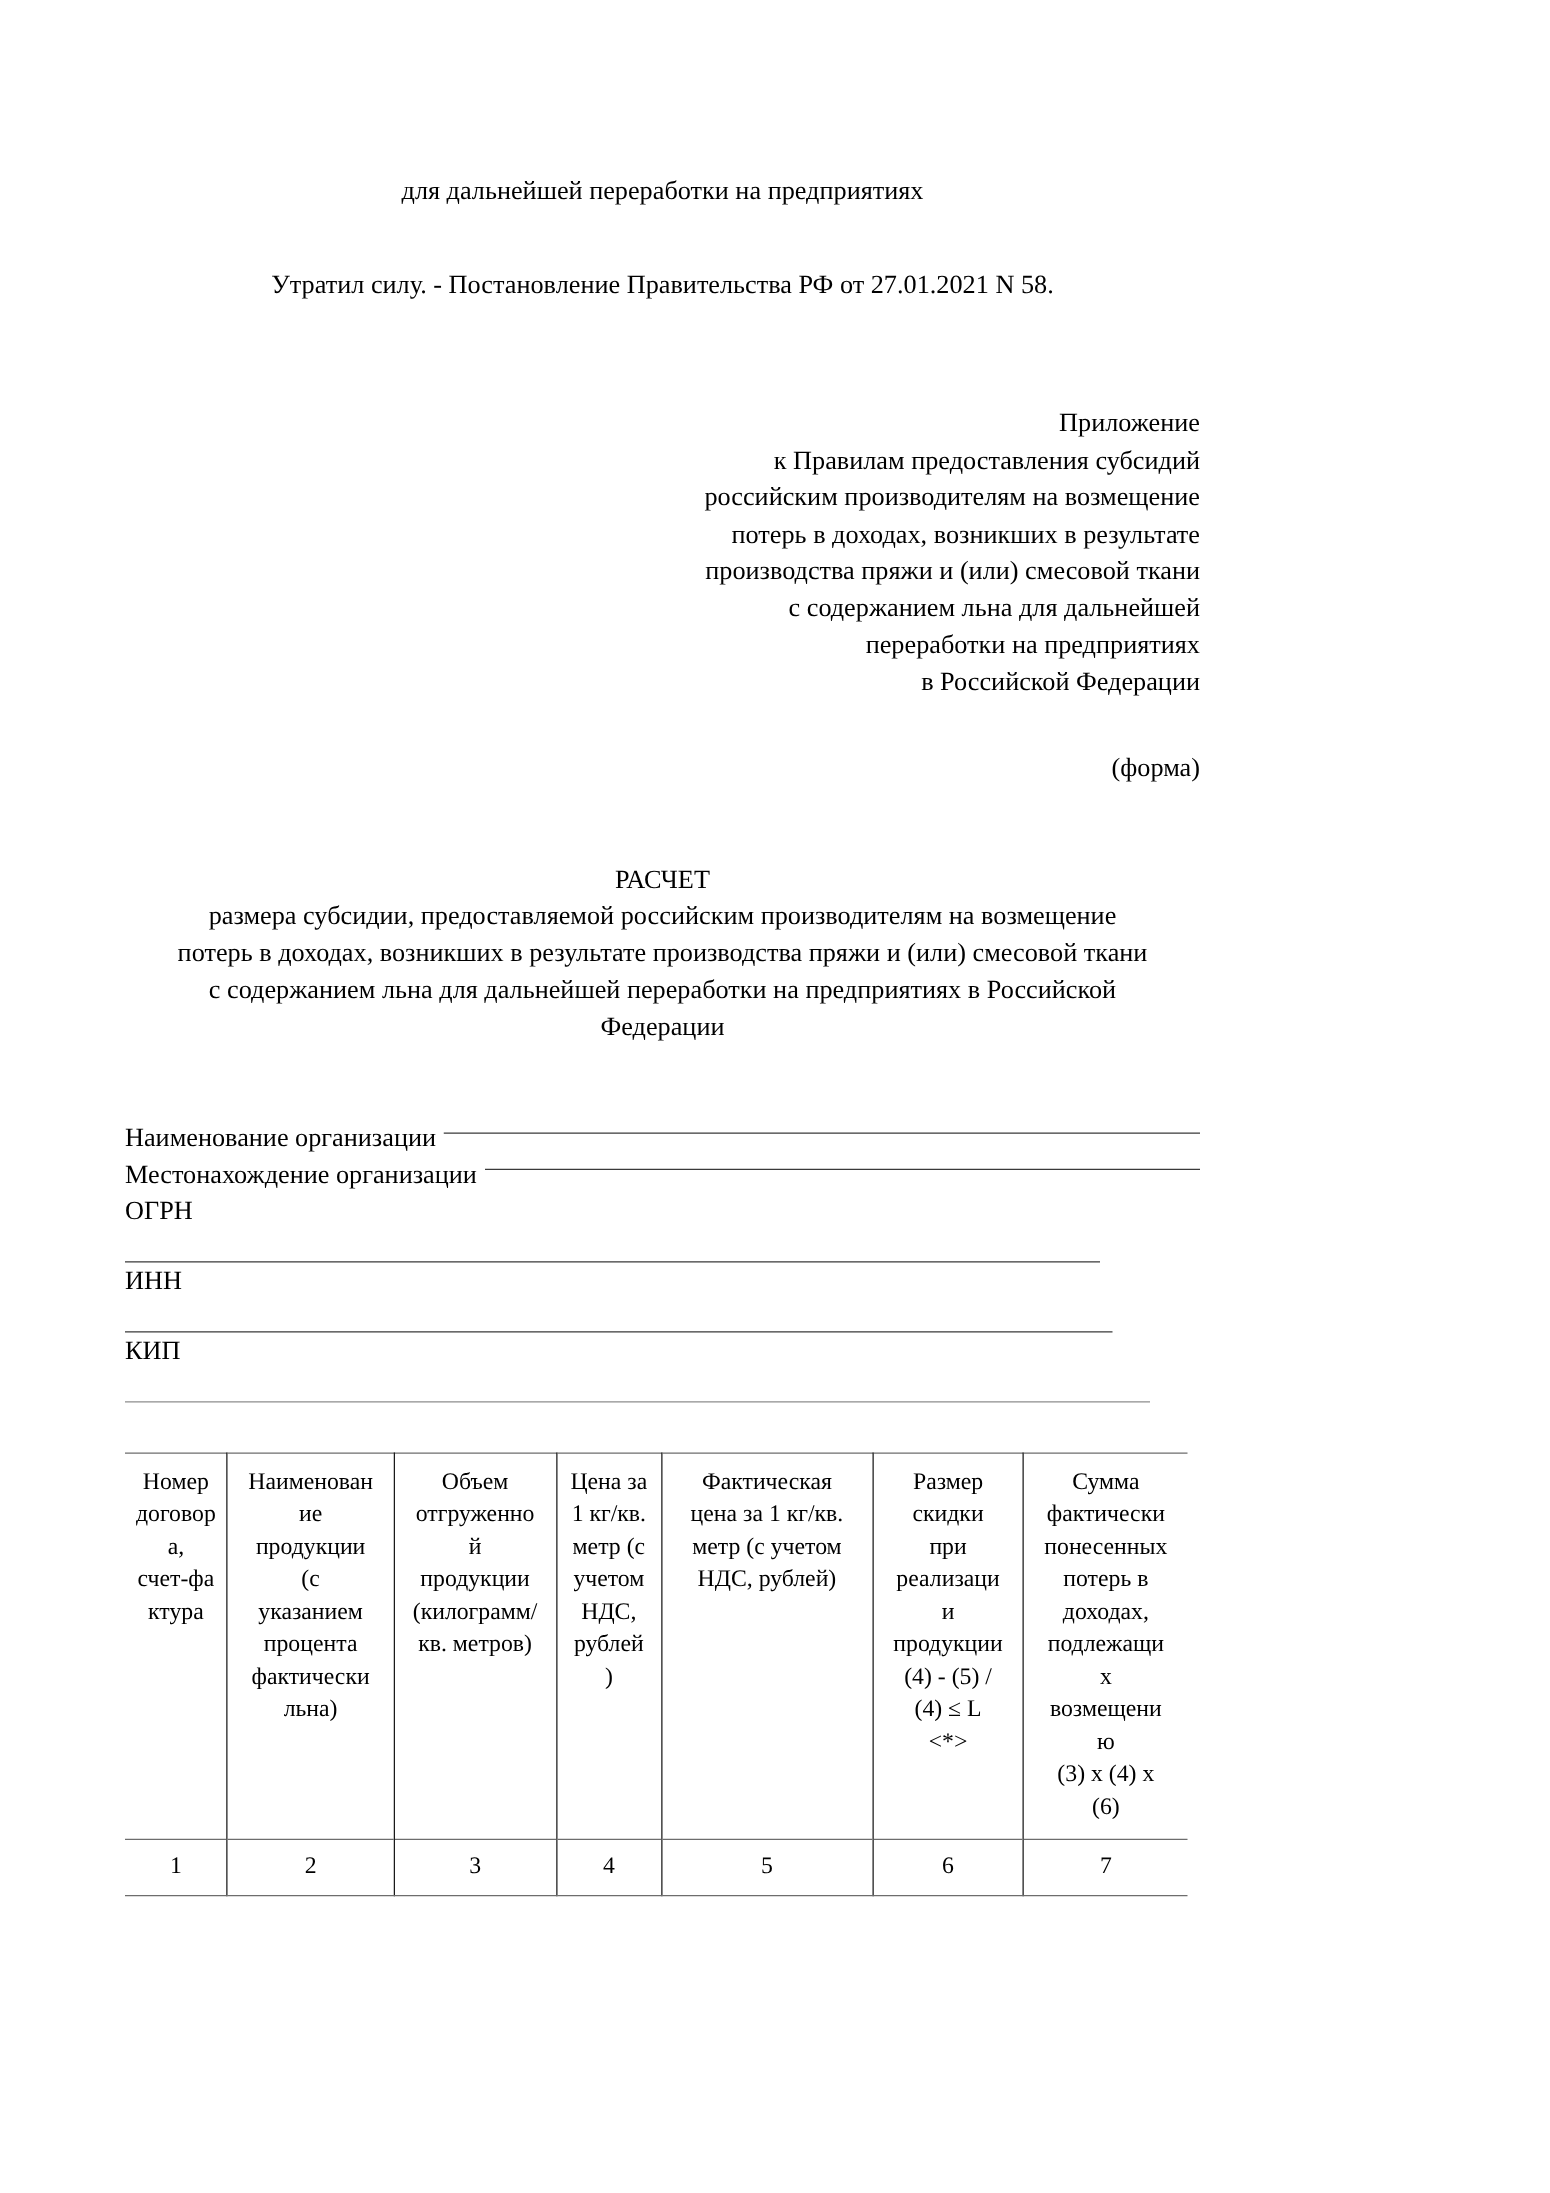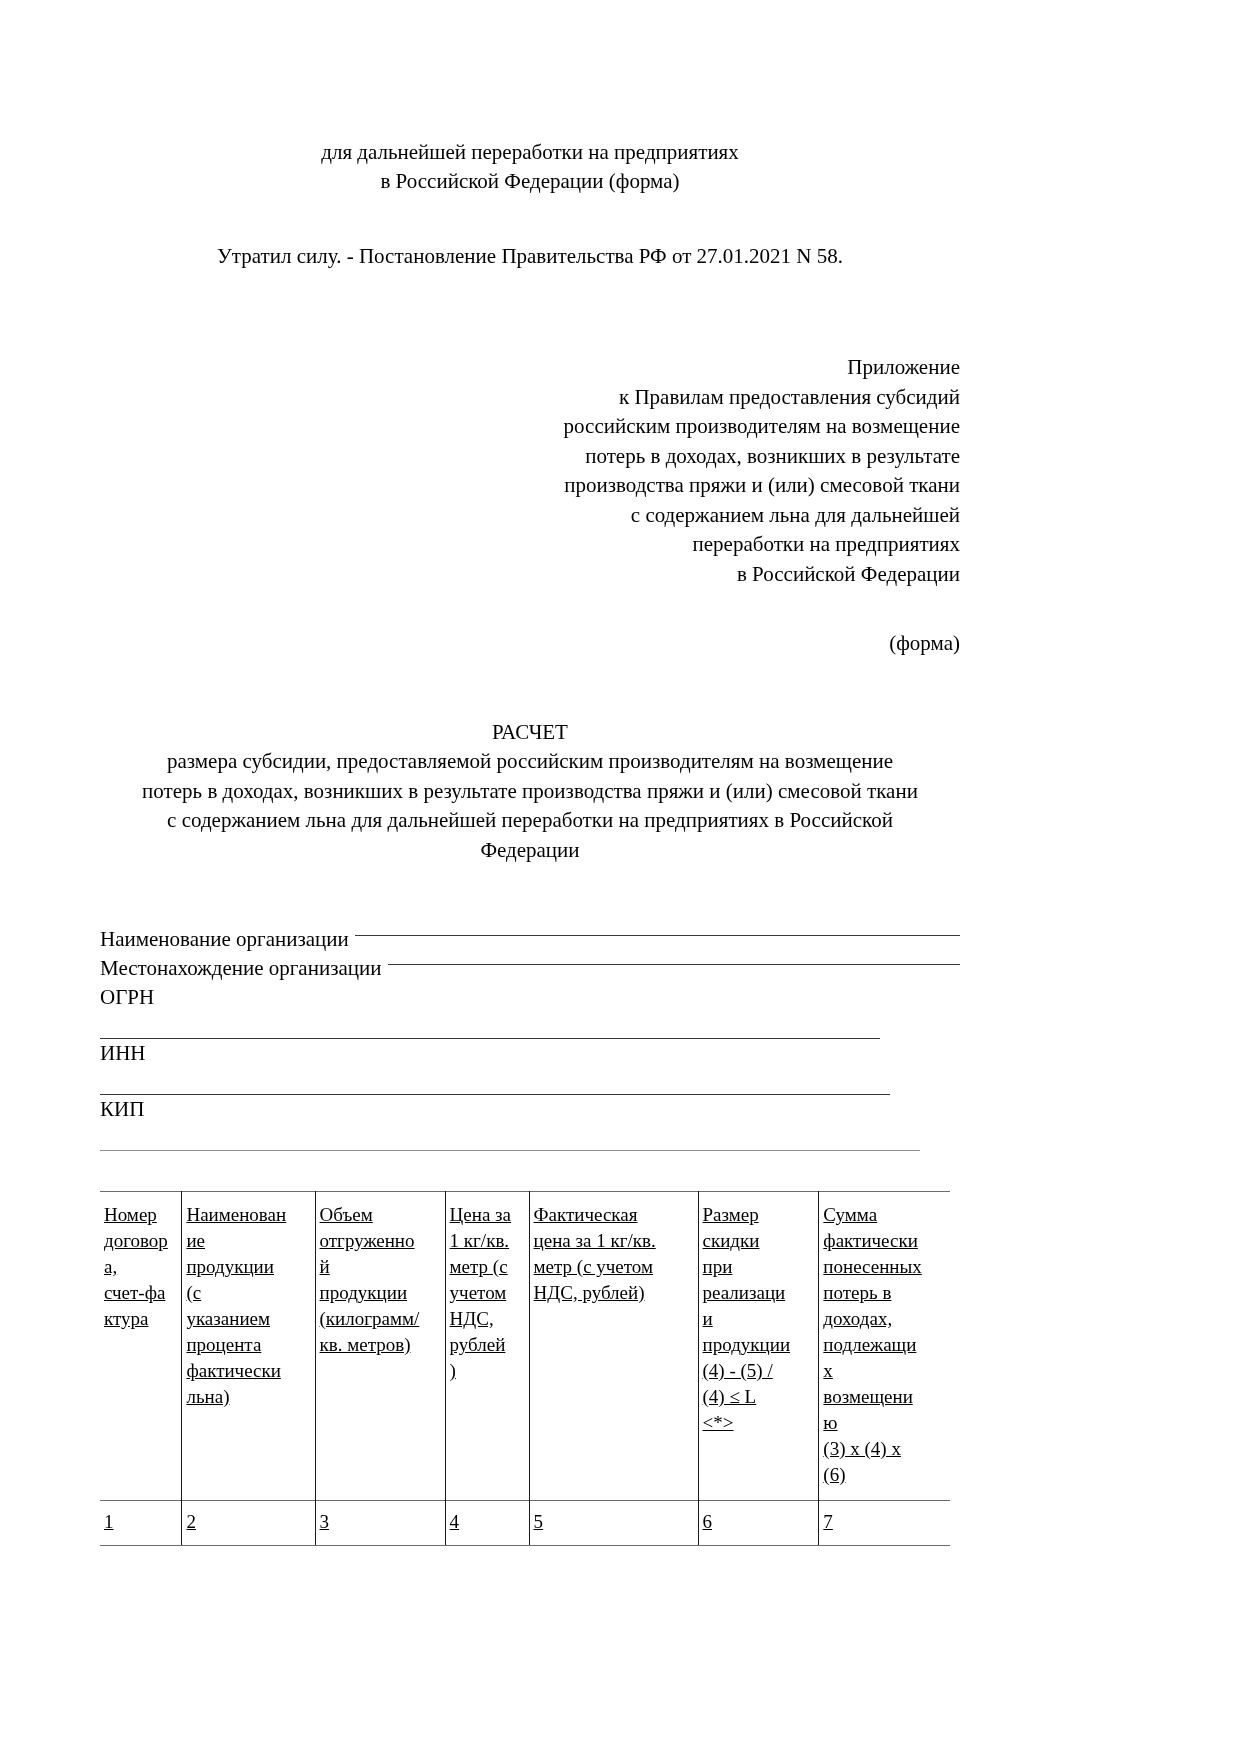--- a/index.html
+++ b/index.html
@@ -126,26 +126,25 @@
   table.calc-table {
     border-collapse: collapse;
     width: 850px;
     table-layout: fixed;
     font-size: 19px;
     line-height: 26px;
   }
   table.calc-table td {
     border-left: 1.5px solid #1a1a1a;
     border-right: 1.5px solid #1a1a1a;
-    text-align: left;
+    text-align: center;
     vertical-align: top;
     padding: 10px 4px 12px 4px;
     word-wrap: break-word;
     overflow-wrap: anywhere;
-    text-decoration: underline;
   }
   table.calc-table tr.header-row td {
     border-top: 1.8px solid #6d6d6d;
   }
   table.calc-table tr.header-row td:first-child,
   table.calc-table tr.number-row td:first-child {
     border-left: none;
   }
   table.calc-table tr.header-row td:last-child,
   table.calc-table tr.number-row td:last-child {
@@ -167,21 +166,20 @@
   .col-7 { width: 128px; }
 </style>
 </head>
 <body>
 
 <div class="page">
   <div class="content">
 
     <div id="doc-head" class="center-block">
       <span class="line">для дальнейшей переработки на предприятиях</span>
-      <span class="line">в Российской Федерации (форма)</span>
     </div>
 
     <div id="repeal-note">
       <span class="line">Утратил силу. - Постановление Правительства РФ от 27.01.2021 N 58.</span>
     </div>
 
     <div id="appendix-block" class="right-block">
       <span class="line">Приложение</span>
       <span class="line">к Правилам предоставления субсидий</span>
       <span class="line">российским производителям на возмещение</span>

